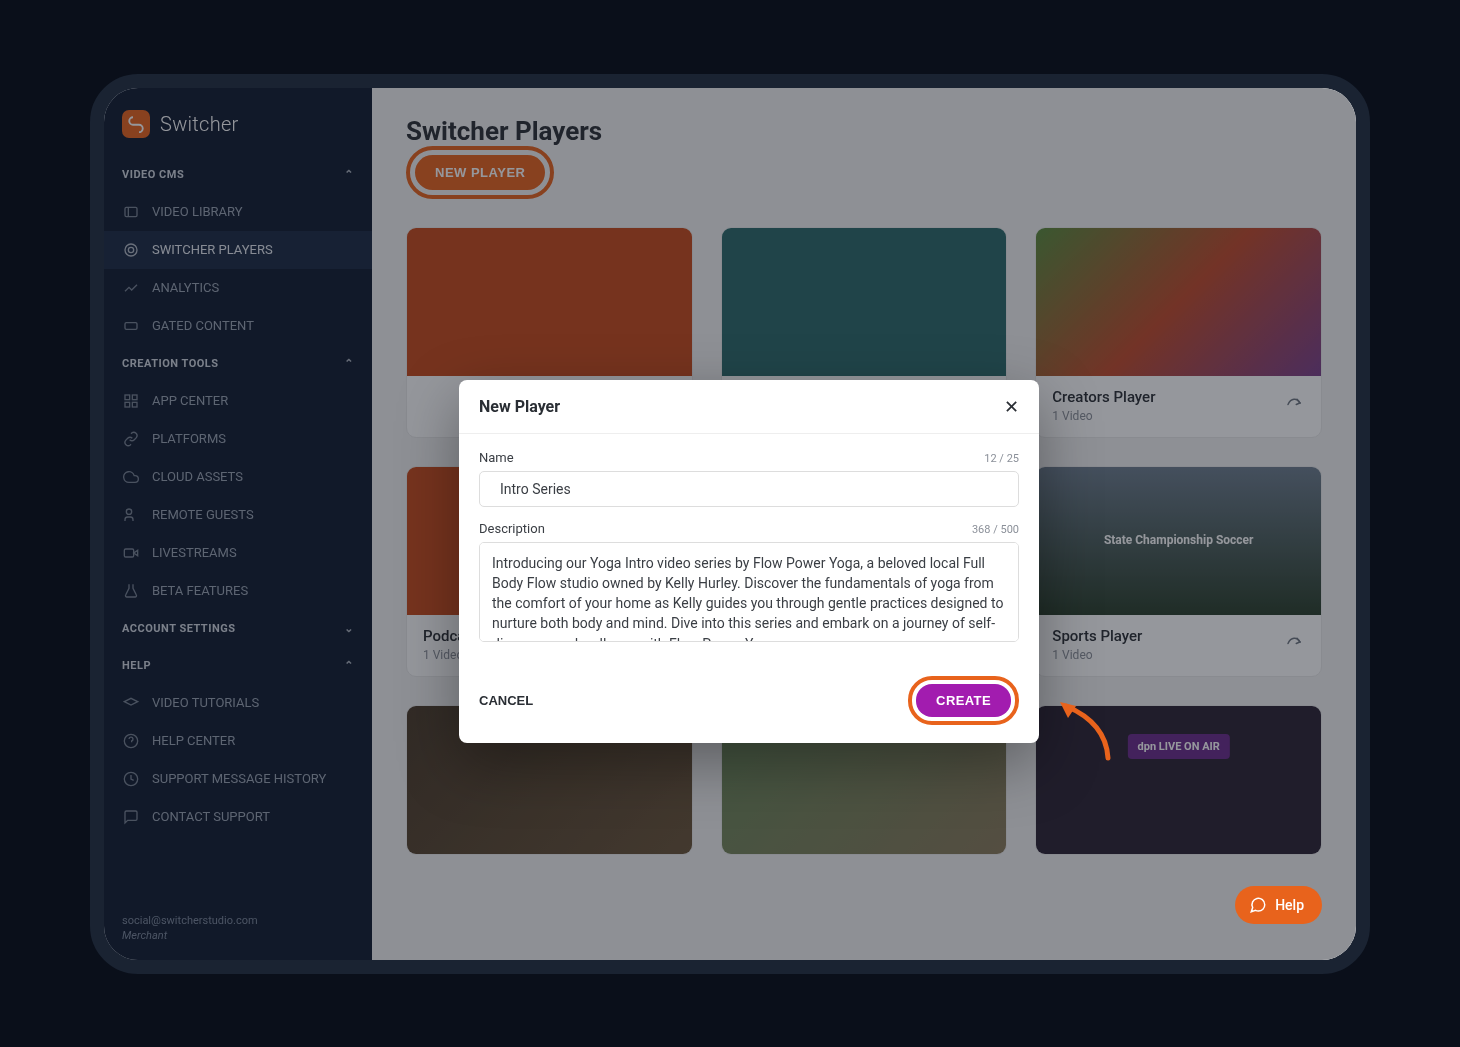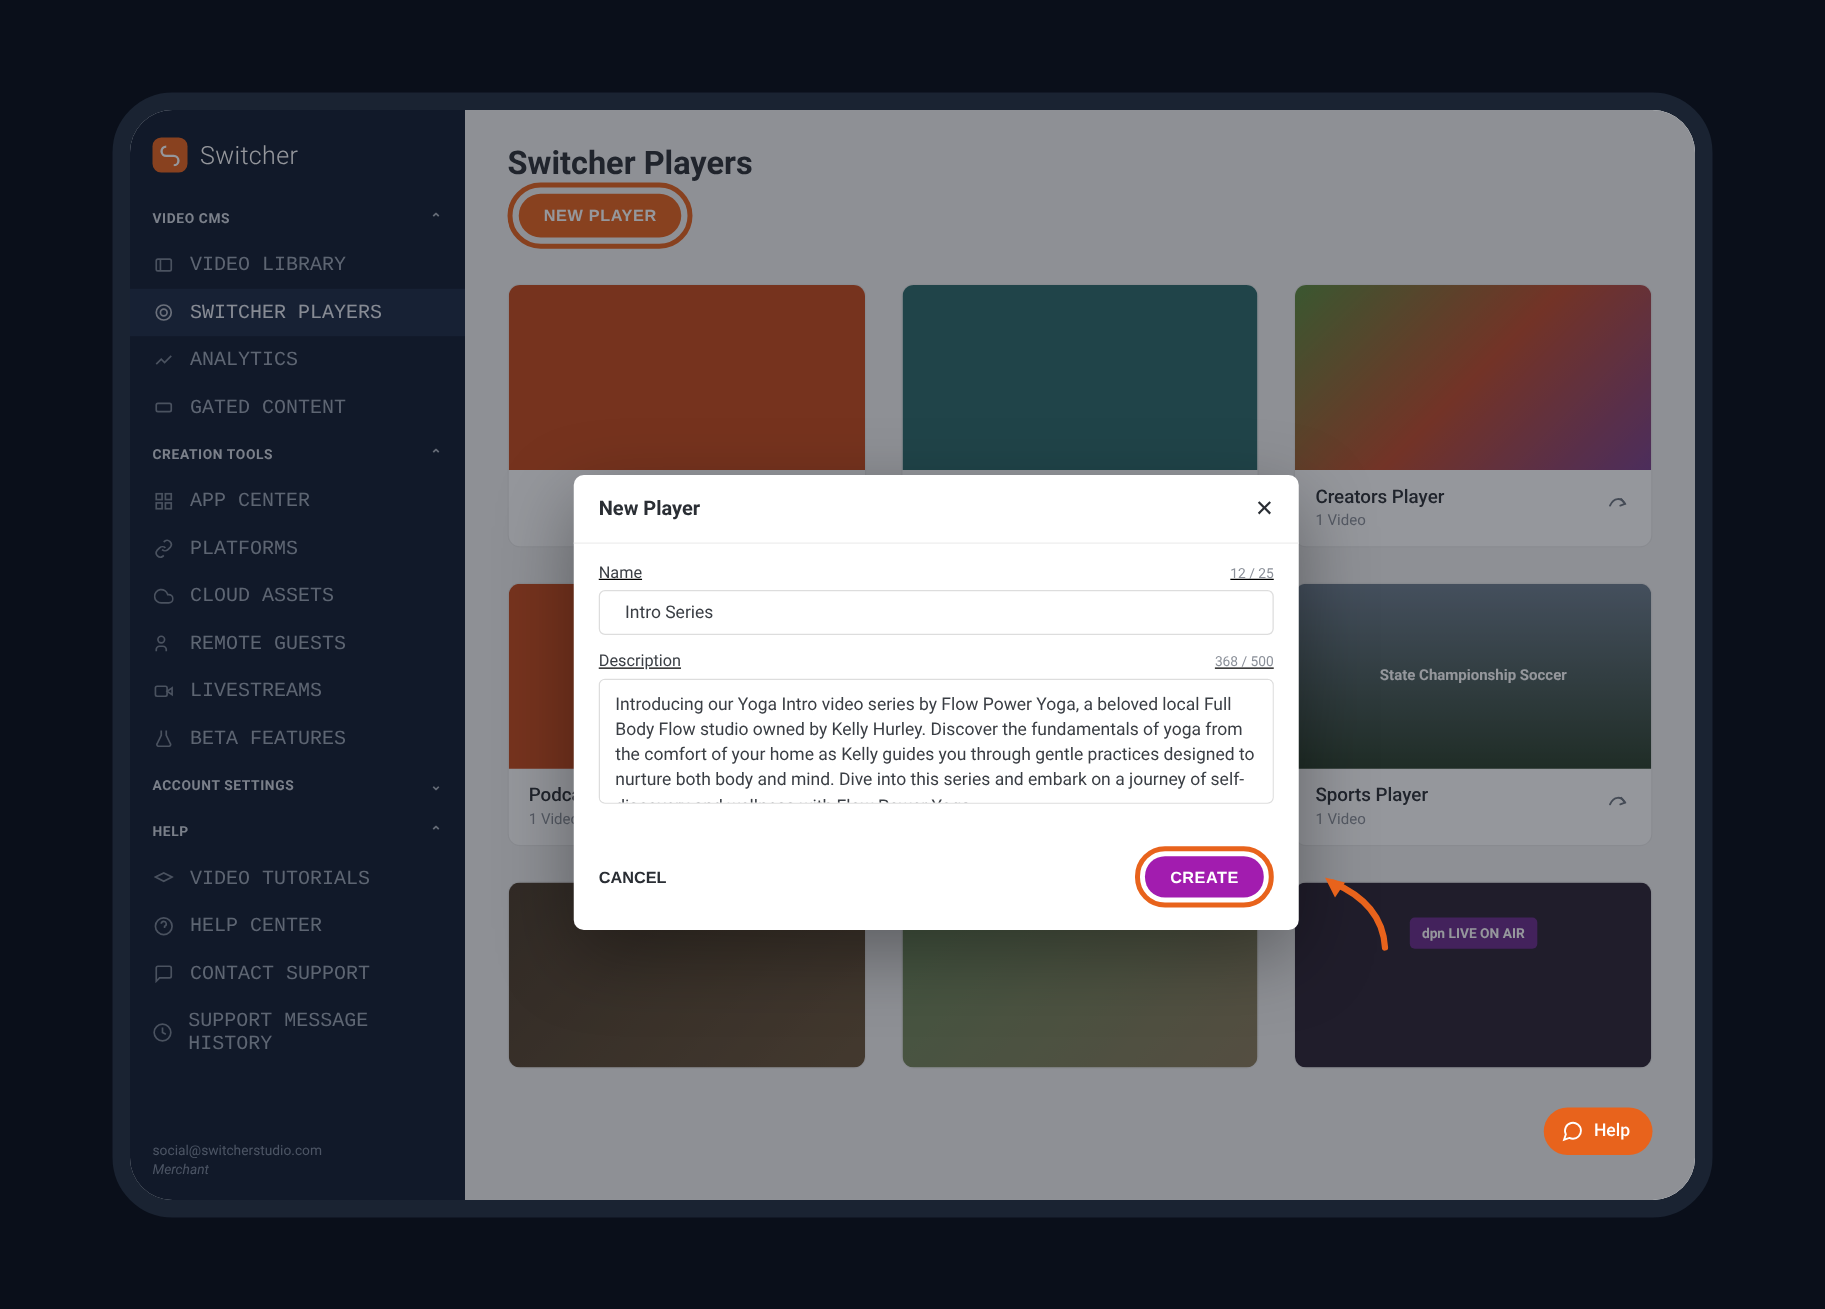--- a/index.html
+++ b/index.html
@@ -69,24 +69,23 @@
   font-weight: 700;
   letter-spacing: 0.5px;
   color: #cfd5de;
   cursor: pointer;
 }
 .nav-item {
   display: flex;
   align-items: center;
   gap: 12px;
   padding: 10px 18px;
-  font-size: 16px;
+  font-size: 13px;
   color: #9aa4b3;
   cursor: pointer;
-  font-family: Liberation Mono, monospace;
 }
 .nav-item.active {
   background: #1a2942;
   color: #e5e9f0;
 }
 .nav-icon {
   width: 18px;
   height: 18px;
   display: flex;
   align-items: center;
@@ -214,21 +213,21 @@
 }
 .modal-header {
   display: flex;
   align-items: center;
   justify-content: space-between;
   padding: 16px 20px;
   border-bottom: 1px solid #eee;
 }
 .modal-title { font-size: 16px; font-weight: 700; color: #2a2e34; }
 .modal-close { cursor: pointer; font-size: 18px; color: #2a2e34; }
-.modal-body { padding: 16px 20px; text-decoration: underline; }
+.modal-body { padding: 16px 20px; }
 .field-row {
   display: flex;
   justify-content: space-between;
   align-items: baseline;
   margin-bottom: 6px;
 }
 .field-label { font-size: 13px; color: #3a3e44; }
 .field-counter { font-size: 11px; color: #8b9099; }
 .text-input {
   width: 100%;
@@ -447,33 +446,33 @@
             <svg width="16" height="16" viewBox="0 0 24 24" fill="none" stroke="currentColor" stroke-width="2">
               <circle cx="12" cy="12" r="10"></circle>
               <path d="M9 9a3 3 0 1 1 4 3v2"></path>
             </svg>
           </span>
         <span>HELP CENTER</span>
       </div>
       <div class="nav-item">
         <span class="nav-icon">
             <svg width="16" height="16" viewBox="0 0 24 24" fill="none" stroke="currentColor" stroke-width="2">
-              <path d="M21 15a2 2 0 0 1-2 2H7l-4 4V5a2 2 0 0 1 2-2h14a2 2 0 0 1 2 2z"></path>
-            </svg>
-          </span>
-        <span>CONTACT SUPPORT</span>
-      </div>
-      <div class="nav-item">
-        <span class="nav-icon">
-            <svg width="16" height="16" viewBox="0 0 24 24" fill="none" stroke="currentColor" stroke-width="2">
               <circle cx="12" cy="12" r="10"></circle>
               <polyline points="12 6 12 12 16 14"></polyline>
             </svg>
           </span>
         <span>SUPPORT MESSAGE HISTORY</span>
+      </div>
+      <div class="nav-item">
+        <span class="nav-icon">
+            <svg width="16" height="16" viewBox="0 0 24 24" fill="none" stroke="currentColor" stroke-width="2">
+              <path d="M21 15a2 2 0 0 1-2 2H7l-4 4V5a2 2 0 0 1 2-2h14a2 2 0 0 1 2 2z"></path>
+            </svg>
+          </span>
+        <span>CONTACT SUPPORT</span>
       </div>
 
       <div class="sidebar-footer">
         <div>social@switcherstudio.com</div>
         <div class="role">Merchant</div>
       </div>
     </aside>
 
     <main class="main">
       <h1 class="page-title">Switcher Players</h1>

